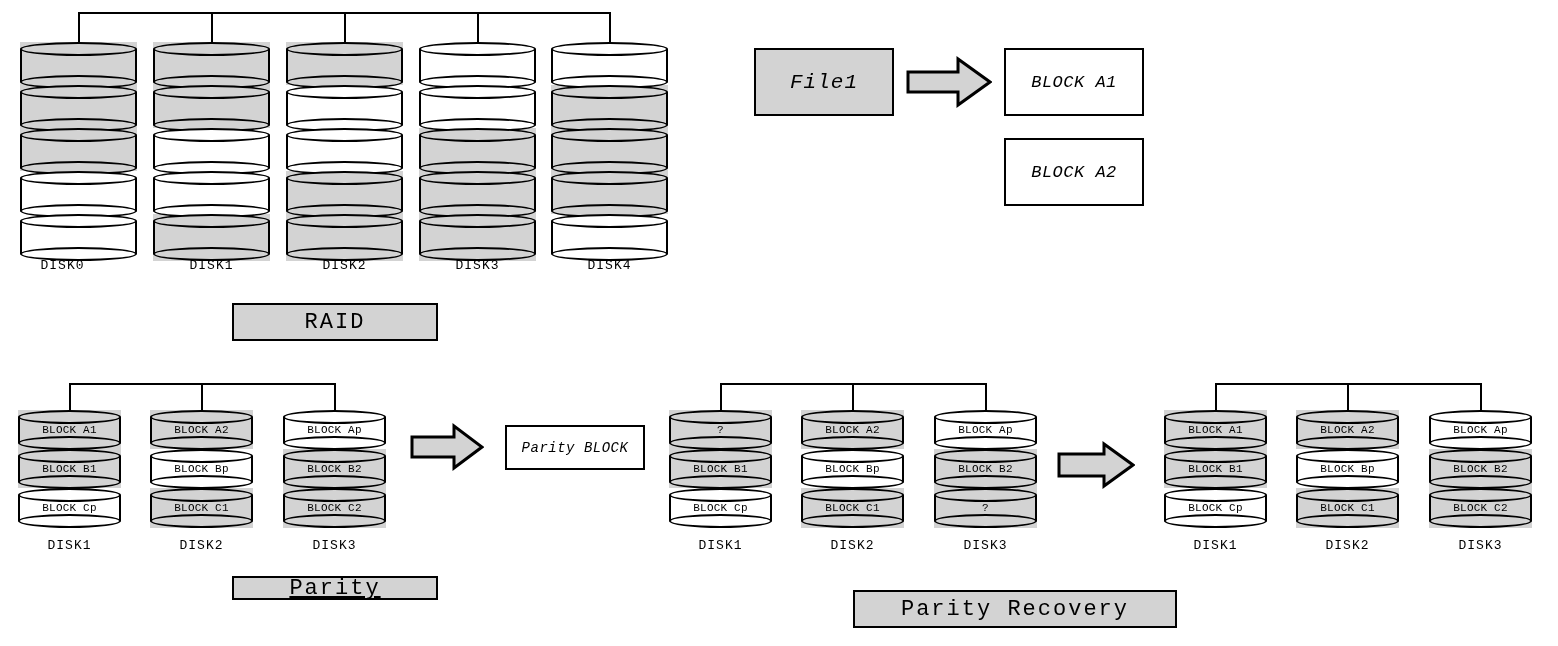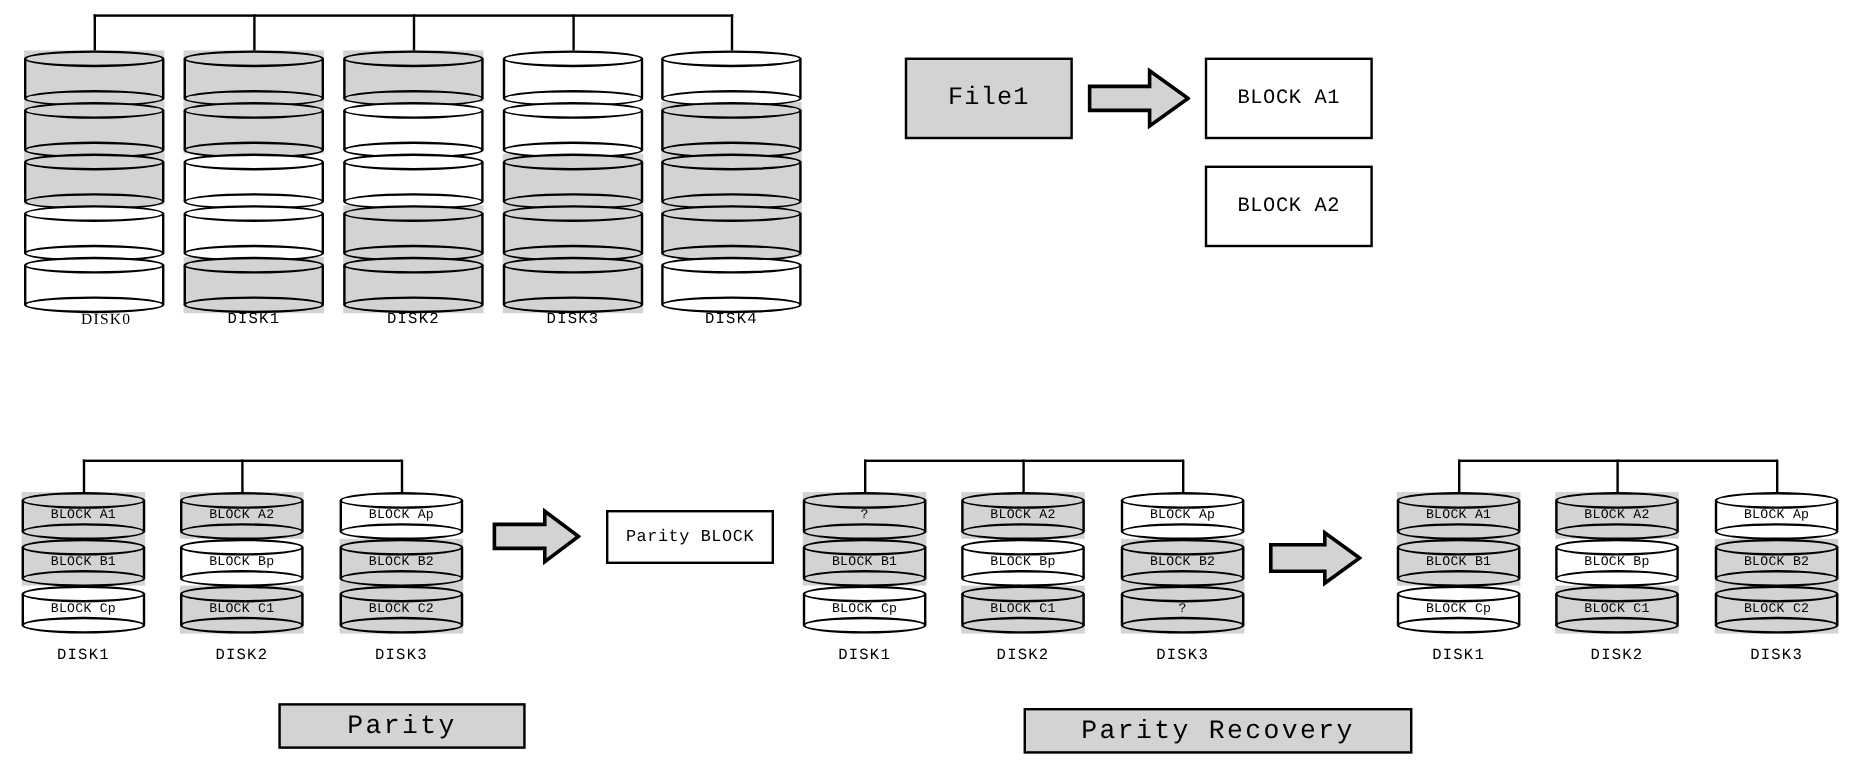--- a/index.html
+++ b/index.html
@@ -64,20 +64,21 @@
 
   
   .box {
     position: absolute;
     box-sizing: border-box;
     border: 2px solid #000;
     display: flex;
     align-items: center;
     justify-content: center;
     white-space: nowrap;
+    font-style: italic;
   }
   .box.gray { background: #d3d3d3; }
   .box.white { background: #ffffff; }
 
   
   .title-plaque {
     position: absolute;
     box-sizing: border-box;
     border: 2px solid #000;
     background: #d3d3d3;
@@ -143,21 +144,21 @@
         <div class="bottom"></div>
           <div class="body"></div>
           <div class="top"></div>
         </div>
       <div class="cyl white" style="left:0; top:172px; width:117px; height:47px;">
         <div class="bottom"></div>
           <div class="body"></div>
           <div class="top"></div>
         </div>
     </div>
-    <div class="disk-caption" style="left:30px; top:258px; width:117px;font-family:Liberation Serif, serif;">DISK0</div>
+    <div class="disk-caption" style="left:4px; top:258px; width:117px;">DISK0</div>
 
     <div class="abs" style="left:153px; top:42px;">
       <div class="cyl gray" style="left:0; top:0; width:117px; height:47px;">
         <div class="bottom"></div>
           <div class="body"></div>
           <div class="top"></div>
         </div>
       <div class="cyl gray" style="left:0; top:43px; width:117px; height:47px;">
         <div class="bottom"></div>
           <div class="body"></div>
@@ -261,20 +262,21 @@
           <div class="top"></div>
         </div>
       <div class="cyl white" style="left:0; top:172px; width:117px; height:47px;">
         <div class="bottom"></div>
           <div class="body"></div>
           <div class="top"></div>
         </div>
     </div>
     <div class="disk-caption" style="left:551px; top:258px; width:117px;">DISK4</div>
 
+    <div class="title-plaque" style="left:232px; top:303px; width:206px; height:38px;">RAID</div>
   </div>
 
   <div class="abs" style="left:700px; top:0; width:520px; height:350px;">
 
     <div class="box gray file-box-label" style="left:54px; top:48px; width:140px; height:68px;">File1</div>
 
     <svg class="arrow" style="left:206px; top:56px;" width="86" height="52" viewBox="0 0 86 52">
       <polygon points="2,16 52,16 52,3 84,26 52,49 52,36 2,36" fill="#d3d3d3" stroke="#000000" stroke-width="3" stroke-linejoin="miter"></polygon>
     </svg>
 
@@ -356,21 +358,21 @@
         </div>
     </div>
     <div class="disk-caption" style="left:283px; top:163px; width:103px;">DISK3</div>
 
     <svg class="arrow" style="left:410px; top:48px;" width="74" height="48" viewBox="0 0 74 48">
       <polygon points="2,14 44,14 44,3 72,24 44,45 44,34 2,34" fill="#d3d3d3" stroke="#000000" stroke-width="3" stroke-linejoin="miter"></polygon>
     </svg>
 
     <div class="box white parity-box-label" style="left:505px; top:50px; width:140px; height:45px;">Parity BLOCK</div>
 
-    <div class="title-plaque" style="left:232px; top:211px; width:206px; height:38px;">Parity</div>
+    <div class="title-plaque" style="left:232px; top:201px; width:206px; height:24px;text-decoration:underline;">Parity</div>
   </div>
 
   <div class="abs" style="left:660px; top:375px; width:898px; height:271px;">
 
     <div class="hline" style="left:60px; top:8px; width:266px;"></div>
     <div class="vline" style="left:60px; top:8px; height:30px;"></div>
     <div class="vline" style="left:192px; top:8px; height:30px;"></div>
     <div class="vline" style="left:325px; top:8px; height:30px;"></div>
 
     <div class="abs" style="left:9px; top:35px;">

